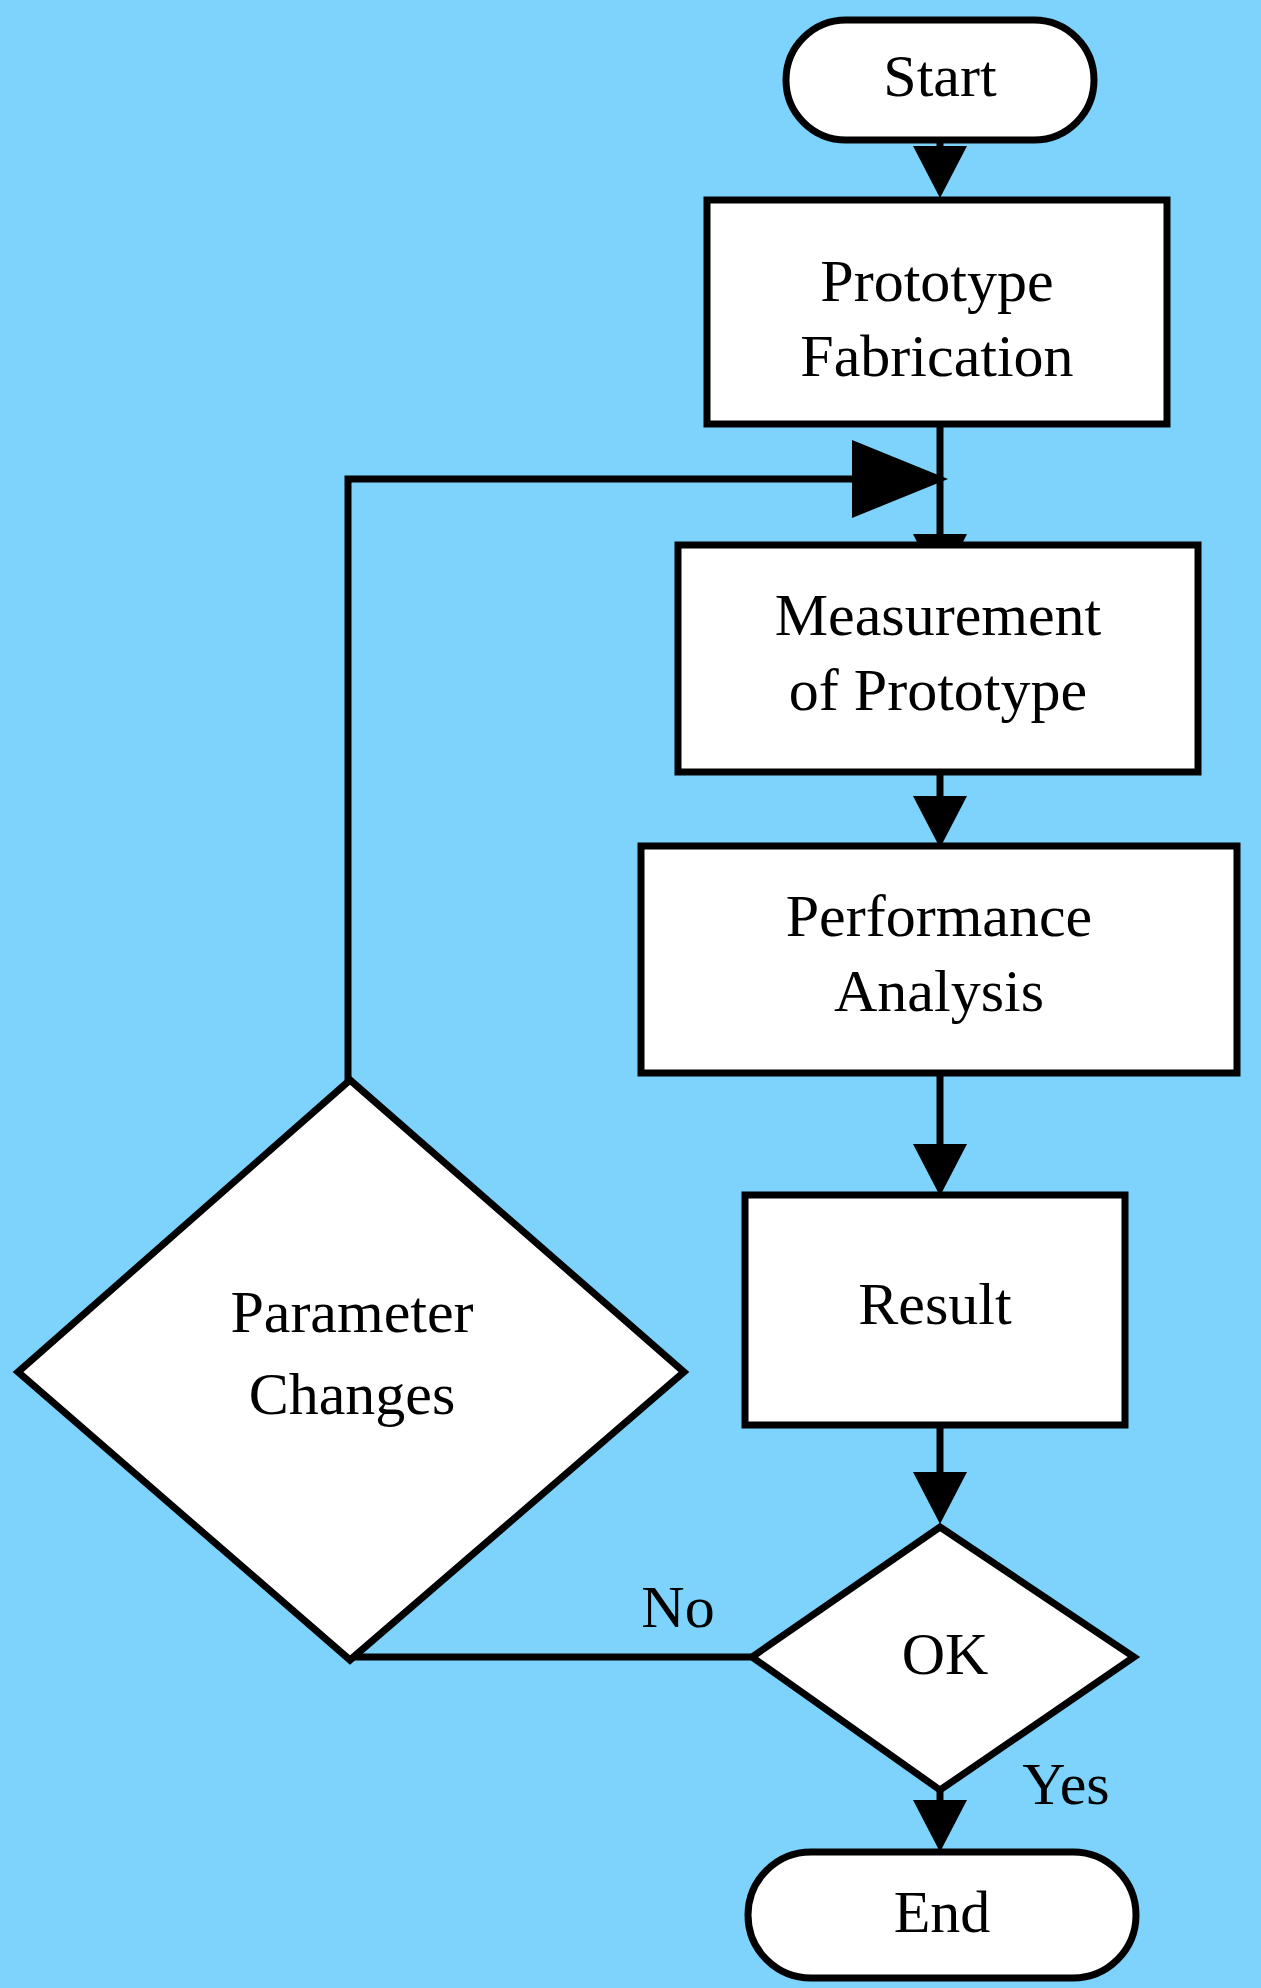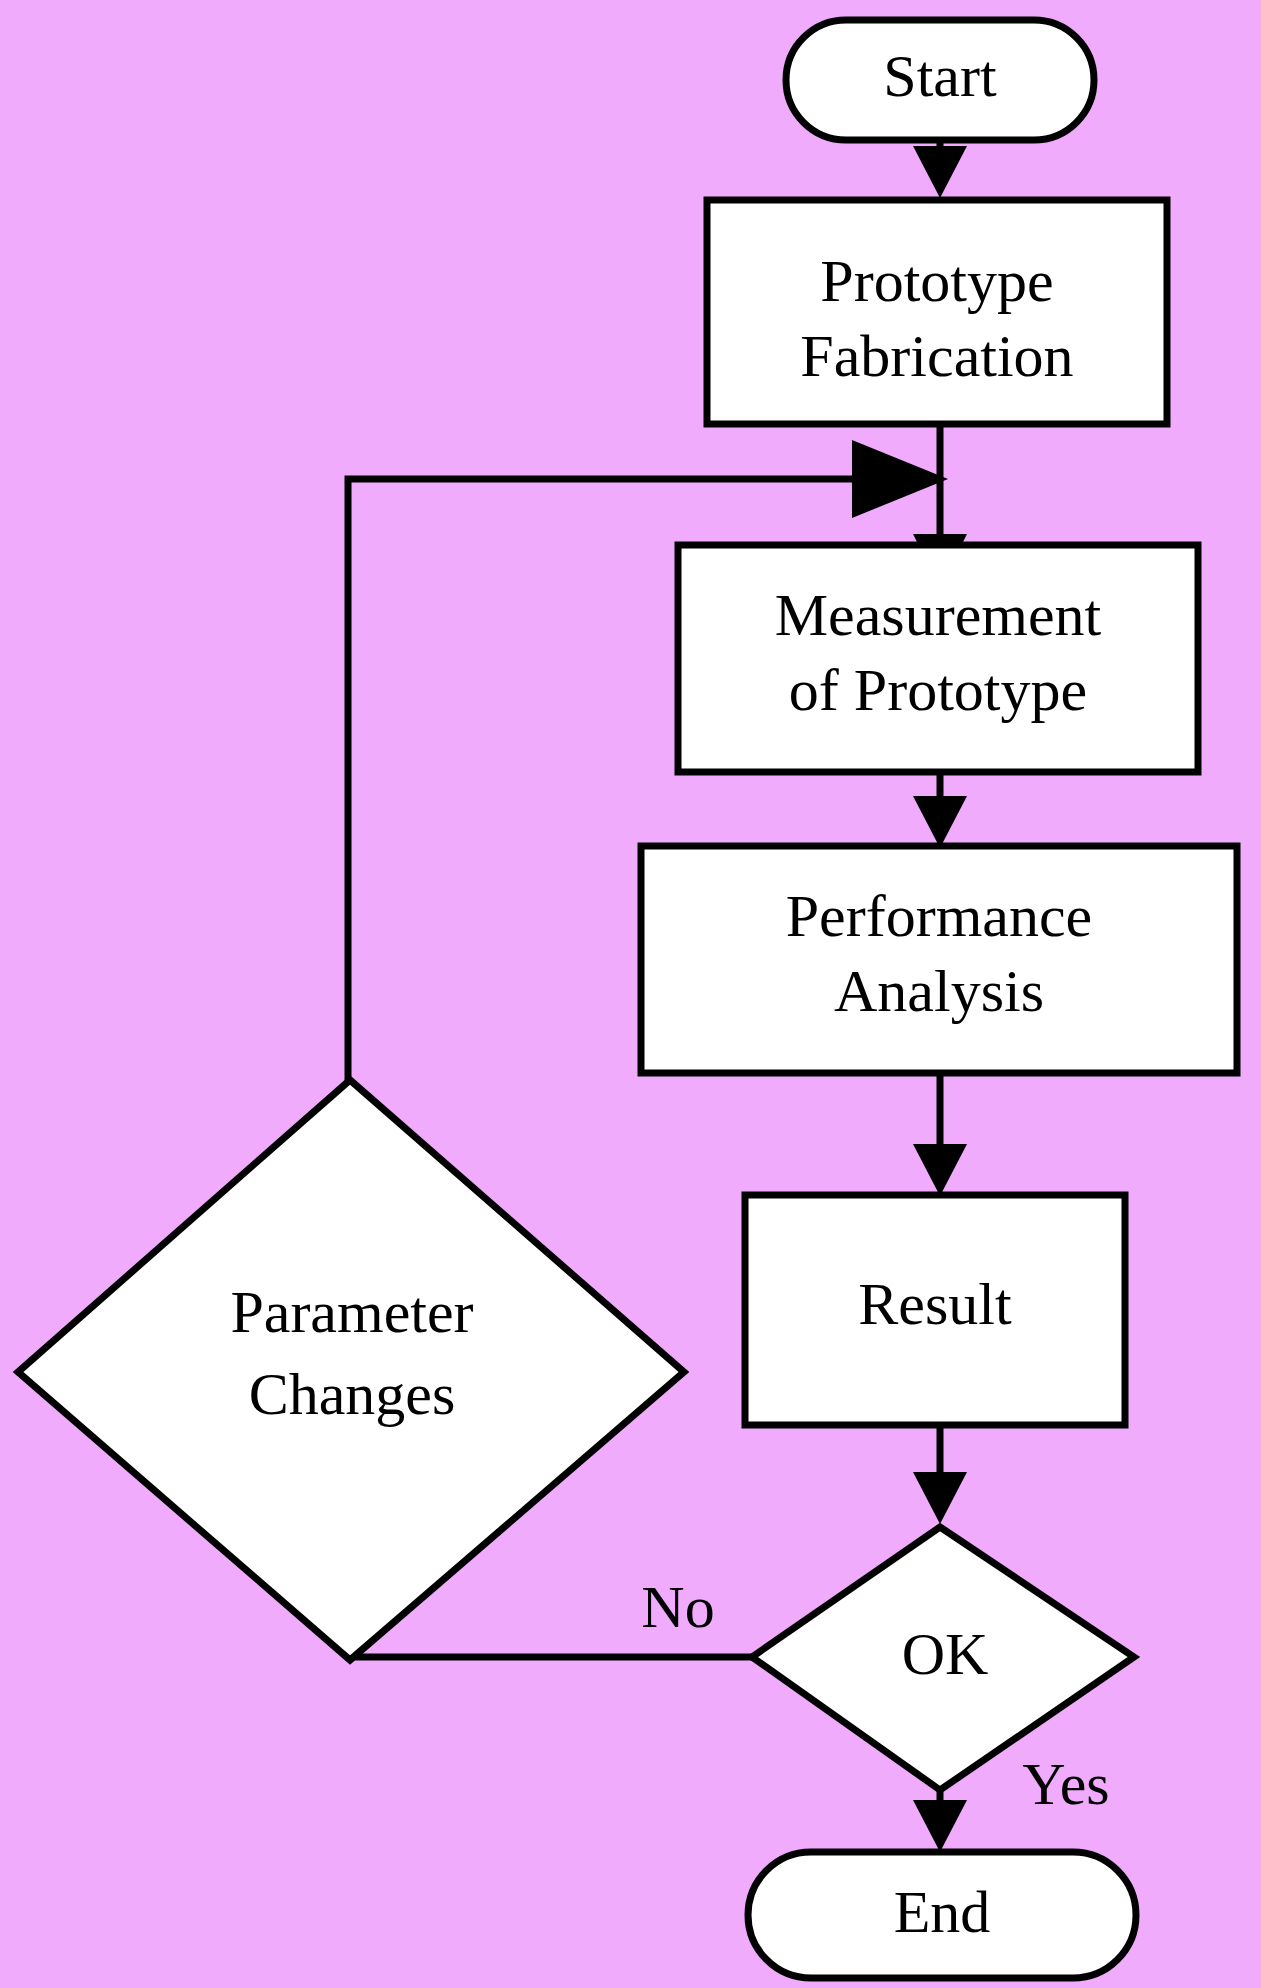--- a/index.html
+++ b/index.html
@@ -8,21 +8,21 @@
     padding: 0;
     background: #ffffff;
   }
   body {
     font-family: "Liberation Serif", "DejaVu Serif", serif;
   }
   #diagram-root {
     position: relative;
     width: 1261px;
     height: 1988px;
-    background: #f0abfc;
+    background: #7dd3fc;
     overflow: hidden;
   }
   svg.flow {
     display: block;
     width: 1261px;
     height: 1988px;
   }
   .node-shape {
     fill: #ffffff;
     stroke: #000000;

